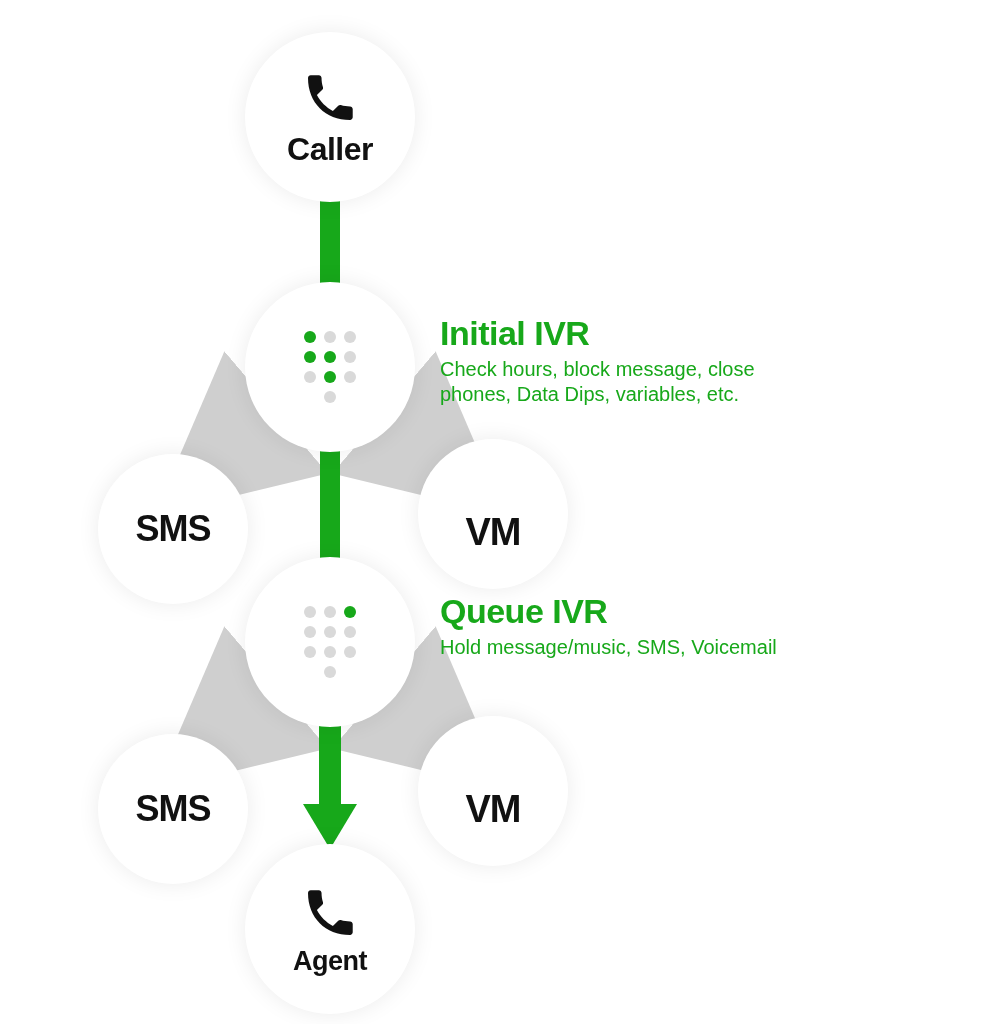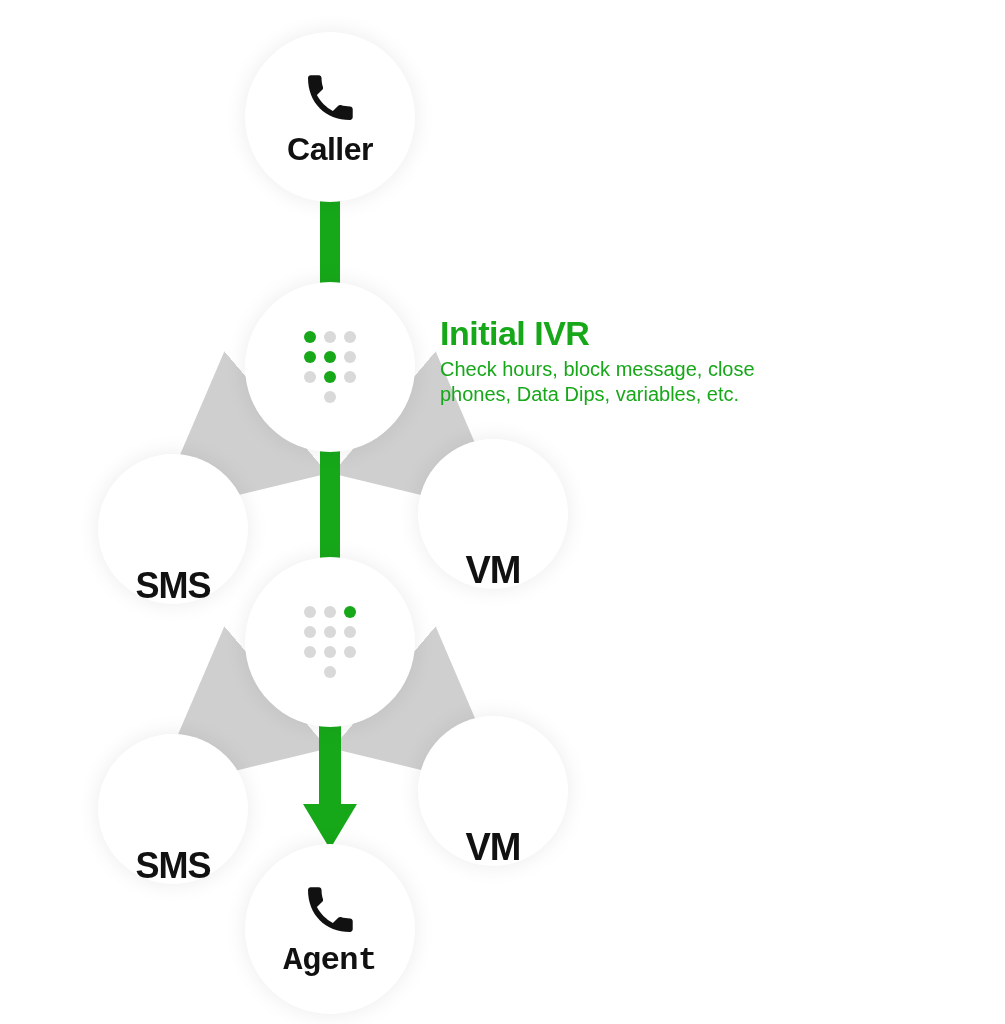--- a/index.html
+++ b/index.html
@@ -36,24 +36,24 @@
     justify-content: center;
     box-sizing: border-box;
   }
   .node .label {
     font-weight: 600;
     color: #111;
     text-align: center;
     line-height: 1;
   }
   .node.big   { width: 170px; height: 170px; }
-  .node.small { width: 150px; height: 150px; justify-content: flex-end; }
+  .node.small { width: 150px; height: 150px; }
 
   .node.caller .label { font-size: 32px; margin-top: 6px; letter-spacing: -0.5px;}
-  .node.agent  .label { font-size: 32px; margin-top: 6px; letter-spacing: -0.5px; font-family: Liberation Mono, monospace;}
+  .node.agent  .label { font-size: 27px; margin-top: 6px; letter-spacing: -0.5px;}
   .node.sms    .label { font-size: 36px; font-weight: 800; letter-spacing: -1px;}
   .node.vm     .label { font-size: 38px; font-weight: 800; letter-spacing: -1px; margin-top: 36px;}
 
   .phone-icon { width: 58px; height: 58px; }
 
   .dialpad {
     display: grid;
     grid-template-columns: repeat(3, 14px);
     grid-auto-rows: 14px;
     gap: 6px;
@@ -162,20 +162,24 @@
         <span class="dot"></span>
       <span class="dot"></span>
         <span class="dot"></span>
         <span class="dot"></span>
       <span class="dot spacer"></span>
         <span class="dot"></span>
         <span class="dot spacer"></span>
     </div>
   </div>
 
+  <div class="annot" style="left:440px; top:588px;">
+    <div class="title">Queue IVR</div>
+    <div class="desc">Hold message/music, SMS, Voicemail</div>
+  </div>
 
   <div class="node small sms" style="left:98px; top:730px;">
     <span class="label">SMS</span>
   </div>
 
   <div class="node small vm" style="left:418px; top:712px;">
     <span class="label">VM</span>
   </div>
 
   <div class="node big agent" style="left:245px; top:840px;">

